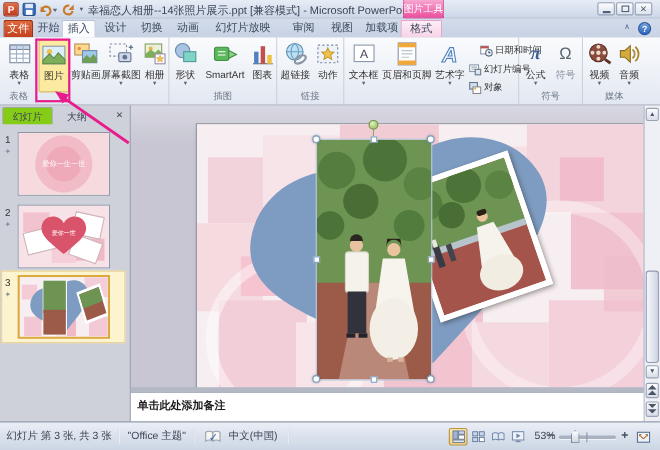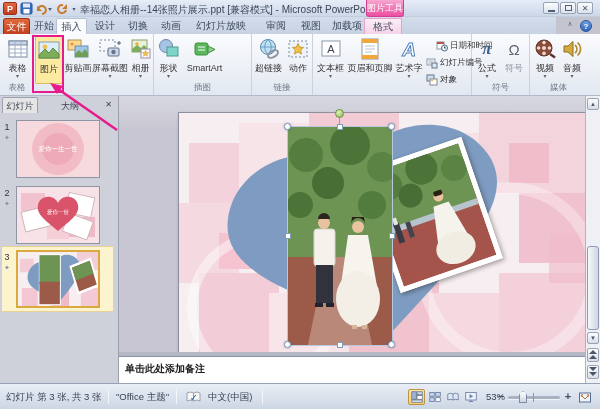--- a/index.html
+++ b/index.html
@@ -7,21 +7,21 @@
   body{font-family:"Liberation Sans","DejaVu Sans",sans-serif;position:relative;overflow:hidden;background:#c3c4cf;font-size:9px;color:#333;}
   .abs{position:absolute;}
   
   #titlebar{left:0;top:0;width:600px;height:17px;background:linear-gradient(#e7edf7,#ccd7e8);border-bottom:1px solid #c2cddf;}
   .qat-btn{top:2px;width:14px;height:13px;display:flex;align-items:center;justify-content:center;border-radius:2px;}
   #ppt-logo{left:3px;background:linear-gradient(#e06a44,#c23a1e);color:#fff;font-size:9px;font-weight:bold;border:1px solid #9c2e16;}
   #title-text{left:80px;top:3px;font-size:10px;color:#3c4454;white-space:nowrap;}
   #ctx-tool{left:366px;top:0;width:38px;height:17px;background:linear-gradient(#f7a6d0,#ec4f9f);border:1px solid #d43d92;border-top:none;color:#fff;font-size:9px;display:flex;align-items:center;justify-content:center;border-radius:0 0 3px 3px;}
   .winbtn{top:2px;width:16px;height:12px;background:linear-gradient(#fbfcfe,#dde3ec);border:1px solid #96a2b6;border-radius:2px;display:flex;align-items:center;justify-content:center;font-size:8px;color:#4c5a70;}
   
-  #tabrow{left:0;top:17px;width:556px;height:17px;background:linear-gradient(#d3dcea,#c7d2e4);}
+  #tabrow{left:0;top:17px;width:600px;height:17px;background:linear-gradient(#d3dcea,#c7d2e4);}
   .tab{top:1px;height:16px;line-height:16px;text-align:center;font-size:10px;color:#3e4a5e;}
   #tab-file{left:3px;width:27px;background:linear-gradient(#e06a3c,#c33f1e);color:#fff;border-radius:3px 3px 0 0;border:1px solid #9c3012;border-bottom:none;}
   #tab-insert{left:56px;width:31px;background:#fbfcfd;border:1px solid #b9c2d0;border-bottom:none;border-radius:2px 2px 0 0;}
   #tab-format{left:364px;width:38px;background:linear-gradient(#fdeef7,#f6d3e8);border:1px solid #e4a4c8;border-bottom:none;border-radius:2px 2px 0 0;}
   #collapse-btn{left:564px;top:3px;width:12px;height:11px;font-size:7px;color:#5a6880;text-align:center;}
   #help-btn{left:580px;top:3px;width:12px;height:12px;border-radius:50%;background:linear-gradient(#6f9fdc,#2f66bd);color:#fff;font-size:8px;font-weight:bold;display:flex;align-items:center;justify-content:center;border:1px solid #26539a;}
   
   #ribbon{left:0;top:34px;width:600px;height:62px;background:linear-gradient(#fafbfd,#ecf0f6 60%,#e2e8f1);border-bottom:1px solid #b3bac7;}
   .rgroup{position:absolute;top:0;height:61px;border-right:1px solid #ccd2dc;}
   .rgroup-label{position:absolute;bottom:1px;left:0;width:100%;text-align:center;font-size:8.5px;color:#6e7888;}
@@ -33,21 +33,21 @@
   .rsmall{position:absolute;left:0;height:15px;display:flex;align-items:center;white-space:nowrap;}
   .rsmall .ric{width:13px;height:13px;margin-right:2px;display:flex;align-items:center;justify-content:center;}
   .rsmall .rlb{font-size:8.5px;color:#333;}
   .glyph-pi{font-family:"Liberation Serif",serif;font-size:17px;font-weight:bold;color:#3c5e8e;font-style:italic;}
   .glyph-om{font-size:15px;color:#5a6470;}
   
   #workarea{left:0;top:96px;width:600px;height:287px;background:#c3c4cf;}
   
   #panel{left:0;top:0;width:119px;height:287px;background:#ced0da;border-right:1px solid #9aa0ae;}
   .ptab{top:1px;height:16px;line-height:16px;text-align:center;font-size:9px;color:#3e4654;}
-  #ptab-slides{left:2px;width:36px;background:#e5e5e5;border:1px solid #9aa2b2;border-bottom:none;border-radius:2px 2px 0 0;}
+  #ptab-slides{left:2px;width:46px;background:#84cc16;border:1px solid #9aa2b2;border-bottom:none;border-radius:2px 2px 0 0;}
   #ptab-outline{left:50px;width:40px;border:1px solid transparent;}
   #panel-close{left:102px;top:3px;width:13px;height:12px;font-size:8px;color:#444;text-align:center;border:1px solid transparent;}
   .snum{font-size:9px;color:#333;width:10px;text-align:center;}
   .sstar{font-size:7px;color:#8a8f9c;width:10px;text-align:center;}
   .thumb{position:absolute;left:16px;width:84px;height:58px;background:#fff;border:1px solid #8e96a6;}
   #slide3-hl{left:1px;top:150px;width:113px;height:66px;background:#fcf3cf;border:1px solid #e8d193;}
   #thumb3{border:2px solid #dca93f;}
   
   #editor{left:119px;top:0;width:466px;height:287px;background:linear-gradient(#d8d8e2,#c7c6d2 12%);}
   #slide{left:59px;top:16px;width:407px;height:240px;background:#f6eef0;border:1px solid #8c8f9c;box-shadow:2px 3px 4px rgba(40,40,60,.45);}
@@ -211,20 +211,31 @@
     </div>
     <div class="rbtn" style="left:29px;width:43px">
       <span class="ric">
           <svg width="24" height="24" viewBox="0 0 24 24">
             <rect x="2" y="6" width="13" height="12" rx="2" fill="#5bb75b" stroke="#3f8f3f"></rect>
             <path d="M5 10 h7 M5 13 h7" stroke="#fff"></path>
             <path d="M15 9 l7 3.5 -7 3.5 z" fill="#8fce8f" stroke="#3f8f3f"></path>
           </svg>
         </span>
       <span class="rlb">SmartArt</span>
+    </div>
+    <div class="rbtn" style="left:72px;width:25px">
+      <span class="ric">
+          <svg width="24" height="24" viewBox="0 0 24 24">
+            <path d="M3 21 h18" stroke="#566"></path>
+            <rect x="4" y="10" width="4" height="11" fill="#4f81bd"></rect>
+            <rect x="10" y="5" width="4" height="16" fill="#c0504d"></rect>
+            <rect x="16" y="13" width="4" height="8" fill="#f0c040"></rect>
+          </svg>
+        </span>
+      <span class="rlb">图表</span>
     </div>
     <div class="rgroup-label">插图</div>
   </div>
 
   <div class="rgroup" style="left:252px;width:61px">
     <div class="rbtn" style="left:1px;width:31px">
       <span class="ric">
           <svg width="24" height="24" viewBox="0 0 24 24">
             <circle cx="11" cy="10" r="7.5" fill="#bfe0f2" stroke="#5a87a8"></circle>
             <path d="M3.5 10 h15 M11 2.5 a10 10 0 0 1 0 15 M11 2.5 a10 10 0 0 0 0 15" stroke="#6aa0c4" fill="none"></path>

